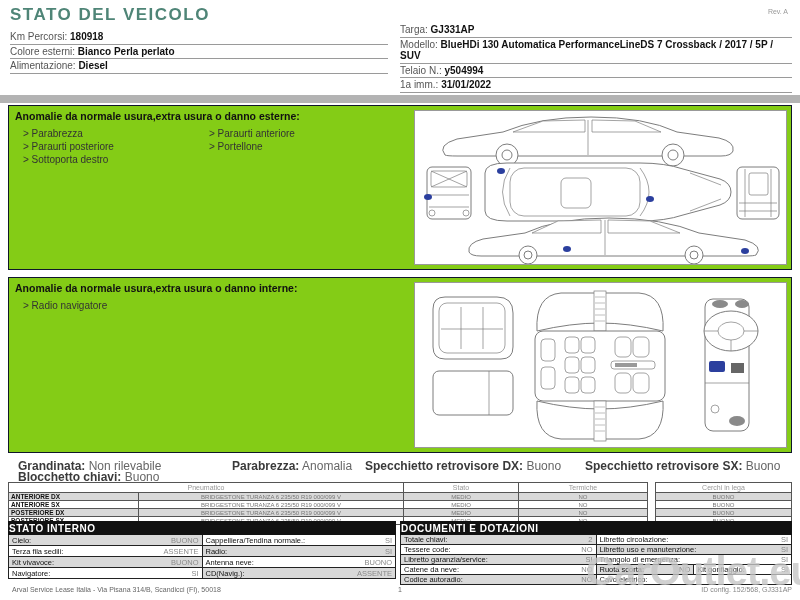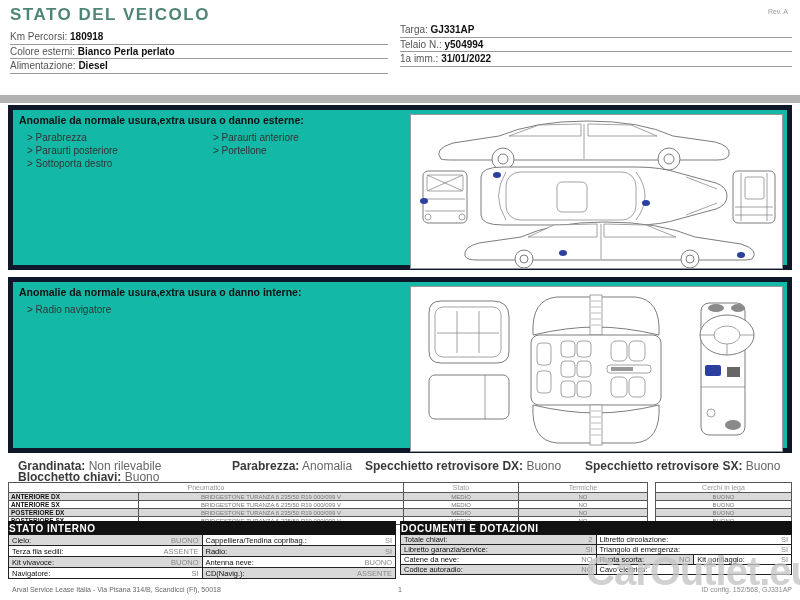--- a/index.html
+++ b/index.html
@@ -14,21 +14,21 @@
 
   .hfields { position:absolute; }
   .hfields.left  { left:10px;  top:30px; width:378px; }
   .hfields.right { left:400px; top:23px; width:392px; }
   .field-row { border-bottom:1px solid #9a9a9a; font-size:10px; line-height:11.5px; padding:1px 0 1px; }
   .f-label { color:#555; }
   .f-value { font-weight:bold; color:#111; }
 
   .gray-band { position:absolute; left:0; top:95px; width:800px; height:8px; background:var(--band,#b3b3b3); }
 
-  .panel { position:absolute; left:8px; width:784px; border:5px solid #0f172a; background:#14b8a6; }
+  .panel { position:absolute; left:8px; width:784px; border:1px solid #0f172a; background:#84cc16; }
   #panel-ext { top:105px; height:165px; }
   #panel-int { top:277px; height:176px; }
   .panel-title { position:absolute; left:6px; top:4px; font-size:10.5px; font-weight:bold; color:#111; }
   .anomaly-col { position:absolute; top:21px; font-size:10px; color:#333; line-height:13px; }
   .acol1 { left:14px; } .acol2 { left:200px; }
   .diagram-box { position:absolute; top:4px; right:4px; width:373px; border:1px solid #999; background:#fff; }
   #panel-ext .diagram-box { height:155px; }
   #panel-int .diagram-box { height:166px; }
   .diagram-box svg { display:block; }
   .marker { fill:var(--marker-blue,#2b3f9e); stroke:none; }
@@ -73,20 +73,21 @@
   <div class="doc-title">STATO DEL VEICOLO</div>
   <div class="rev">Rev. A</div>
 
   <div class="hfields left">
       <div class="field-row"><span class="f-label">Km Percorsi: </span><span class="f-value">180918</span></div>
       <div class="field-row"><span class="f-label">Colore esterni: </span><span class="f-value">Bianco Perla perlato</span></div>
       <div class="field-row"><span class="f-label">Alimentazione: </span><span class="f-value">Diesel</span></div>
     </div>
   <div class="hfields right">
       <div class="field-row"><span class="f-label">Targa: </span><span class="f-value">GJ331AP</span></div>
+      <div class="field-row"><span class="f-label">Modello: </span><span class="f-value">BlueHDi 130 Automatica PerformanceLineDS 7 Crossback / 2017 / 5P / SUV</span></div>
       <div class="field-row"><span class="f-label">Telaio N.: </span><span class="f-value">y504994</span></div>
       <div class="field-row"><span class="f-label">1a imm.: </span><span class="f-value">31/01/2022</span></div>
     </div>
 
   <div class="gray-band"></div>
 
   <div class="panel" id="panel-ext">
     <div class="panel-title">Anomalie da normale usura,extra usura o danno esterne:</div>
     <div class="anomaly-col acol1">
         <div class="anomaly-item">&gt;  Parabrezza</div>
@@ -323,21 +324,21 @@
           <th class="tbl-title" colspan="4">STATO INTERNO</th>
         </tr>
       </thead>
     <tbody>
         <tr>
           <td class="shade" colspan="2">
             <span class="cell-label">Cielo:</span>
             <span class="cell-value">BUONO</span>
           </td>
           <td colspan="2">
-            <span class="cell-label">Cappelliera/Tendina copribag.:</span>
+            <span class="cell-label">Cappelliera/Tendina normale.:</span>
             <span class="cell-value">SI</span>
           </td>
         </tr>
         <tr>
           <td colspan="2">
             <span class="cell-label">Terza fila sedili:</span>
             <span class="cell-value">ASSENTE</span>
           </td>
           <td class="shade" colspan="2">
             <span class="cell-label">Radio:</span>
@@ -380,20 +381,30 @@
         </tr>
       </thead>
     <tbody>
         <tr>
           <td class="shade" colspan="2">
             <span class="cell-label">Totale chiavi:</span>
             <span class="cell-value">2</span>
           </td>
           <td colspan="2">
             <span class="cell-label">Libretto circolazione:</span>
+            <span class="cell-value">SI</span>
+          </td>
+        </tr>
+        <tr>
+          <td colspan="2">
+            <span class="cell-label">Tessere code:</span>
+            <span class="cell-value">NO</span>
+          </td>
+          <td class="shade" colspan="2">
+            <span class="cell-label">Libretto uso e manutenzione:</span>
             <span class="cell-value">SI</span>
           </td>
         </tr>
         <tr>
           <td class="shade" colspan="2">
             <span class="cell-label">Libretto garanzia/service:</span>
             <span class="cell-value">SI</span>
           </td>
           <td colspan="2">
             <span class="cell-label">Triangolo di emergenza:</span>

